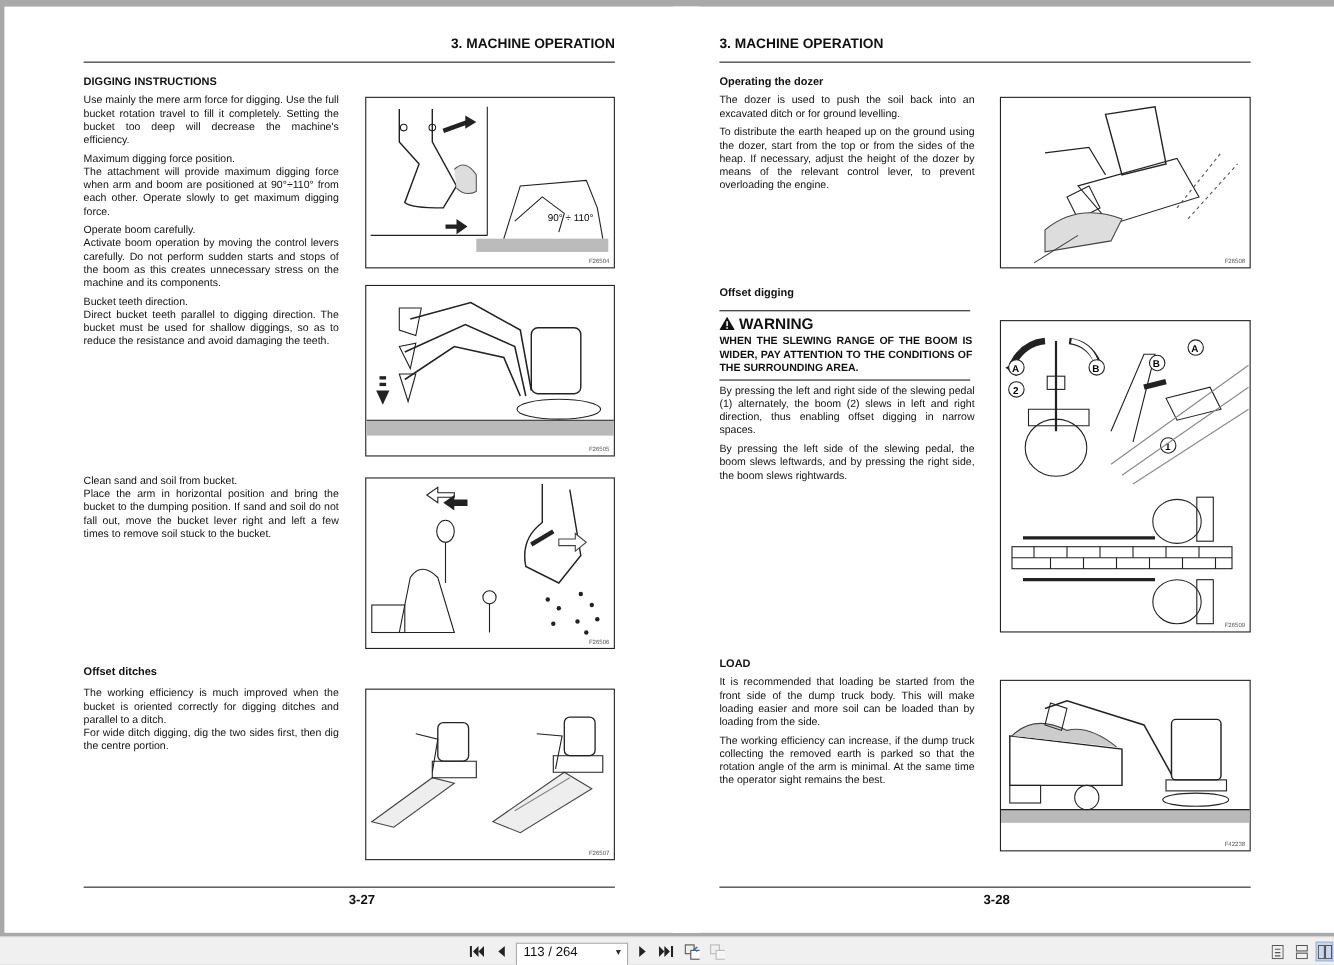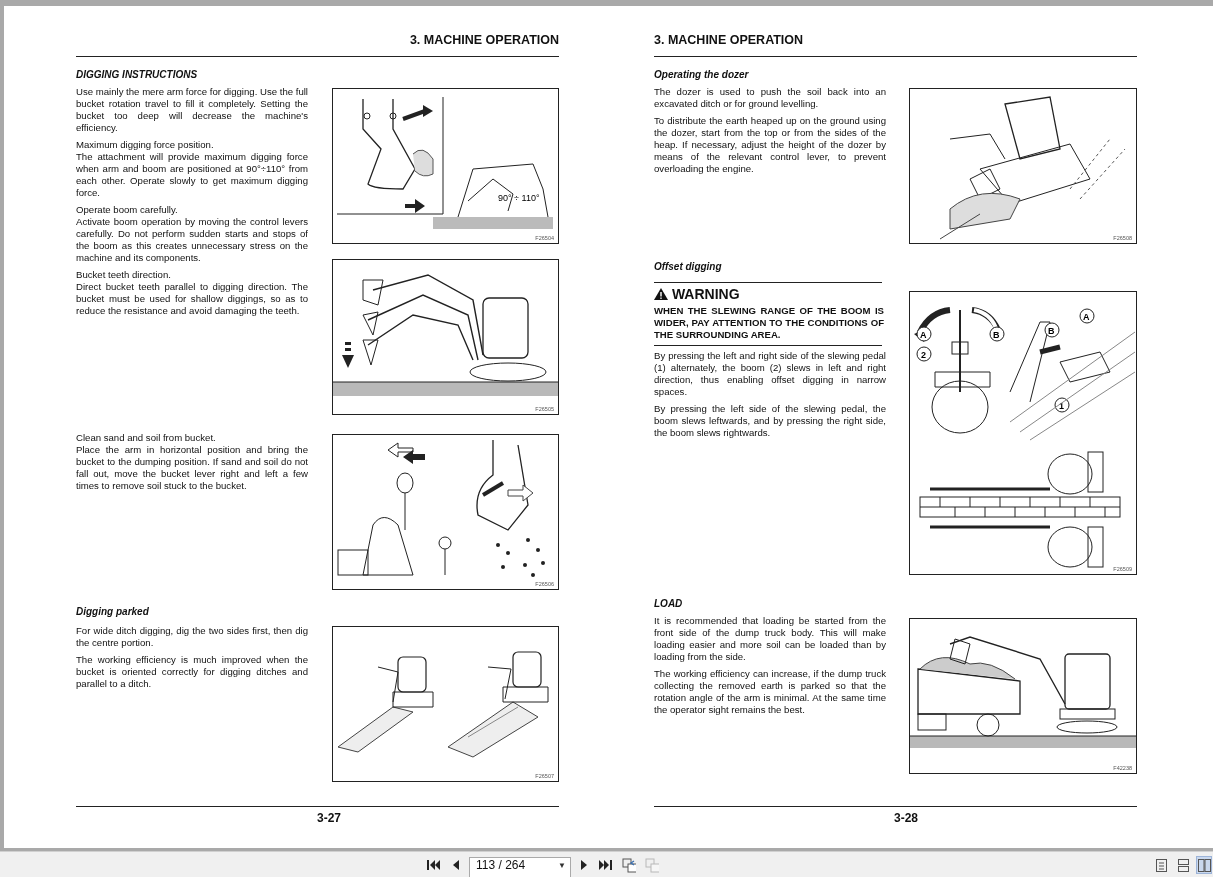--- a/index.html
+++ b/index.html
@@ -23,21 +23,21 @@
     position:absolute; top:800px; height:2px; border-top:1.5px solid #222;
   }
   #page-left .ftr { left:72px; width:483px; }
   #page-right .ftr { left:42px; width:483px; }
   .pnum { position:absolute; top:805px; font-weight:bold; font-size:12px; }
   #page-left .pnum { left:313px; }
   #page-right .pnum { left:282px; }
 
   .txt { position:absolute; width:232px; font-size:9.6px; line-height:12px; text-align:justify; }
   .txt p { margin:0 0 5px 0; }
-  .h { font-weight:bold; font-size:10px; position:absolute;font-style:italic; }
+  .h { font-weight:bold; font-size:10px; position:absolute; }
 
   .fig {
     position:absolute; border:1px solid #222; background:#fff; box-sizing:border-box; overflow:hidden;
   }
   .fig .code { position:absolute; right:4px; bottom:2px; font-size:5.5px; color:#555; }
   .fig svg { position:absolute; left:0; top:0; }
 
   .warn-rule { position:absolute; height:1px; background:#222; }
   .warn-title { position:absolute; font-weight:bold; font-size:14px; }
   .warn-text { position:absolute; font-weight:bold; font-size:9.6px; line-height:12px; width:230px; text-align:justify; }
@@ -68,24 +68,24 @@
     <p>Use mainly the mere arm force for digging. Use the full bucket rotation travel to fill it completely. Setting the bucket too deep will decrease the machine's efficiency.</p>
     <p><span>Maximum digging force position.</span><br><span>The attachment will provide maximum digging force when arm and boom are positioned at 90°÷110° from each other. Operate slowly to get maximum digging force.</span></p>
     <p><span>Operate boom carefully.</span><br><span>Activate boom operation by moving the control levers carefully. Do not perform sudden starts and stops of the boom as this creates unnecessary stress on the machine and its components.</span></p>
     <p><span>Bucket teeth direction.</span><br><span>Direct bucket teeth parallel to digging direction. The bucket must be used for shallow diggings, so as to reduce the resistance and avoid damaging the teeth.</span></p>
   </div>
 
   <div class="txt" style="left:72px;top:426px;">
     <p><span>Clean sand and soil from bucket.</span><br><span>Place the arm in horizontal position and bring the bucket to the dumping position. If sand and soil do not fall out, move the bucket lever right and left a few times to remove soil stuck to the bucket.</span></p>
   </div>
 
-  <div class="h" style="left:72px;top:600px;">Digging parked</div>
+  <div class="h" style="left:72px;top:600px;">Offset ditches</div>
   <div class="txt" style="left:72px;top:619px;">
+    <p style="margin:0;">The working efficiency is much improved when the bucket is oriented correctly for digging ditches and parallel to a ditch.</p>
     <p>For wide ditch digging, dig the two sides first, then dig the centre portion.</p>
-    <p style="margin:0;">The working efficiency is much improved when the bucket is oriented correctly for digging ditches and parallel to a ditch.</p>
   </div>
 
   <div class="fig" style="left:328px;top:82px;width:227px;height:156px;">
     <svg width="227" height="156">
       <line x1="4" y1="125" x2="110" y2="125" stroke="#222"></line>
       <line x1="110" y1="8" x2="110" y2="125" stroke="#222"></line>
       <path d="M30 10 L30 40 L48 60 L35 95 Q40 100 70 100 L82 80 L60 40 L60 10" fill="none" stroke="#222" stroke-width="1.3"></path>
       <circle cx="34" cy="27" r="3" fill="none" stroke="#222"></circle>
         <circle cx="60" cy="27" r="3" fill="none" stroke="#222"></circle>
       <path d="M70 30 L92 22" stroke="#222" stroke-width="4"></path>

